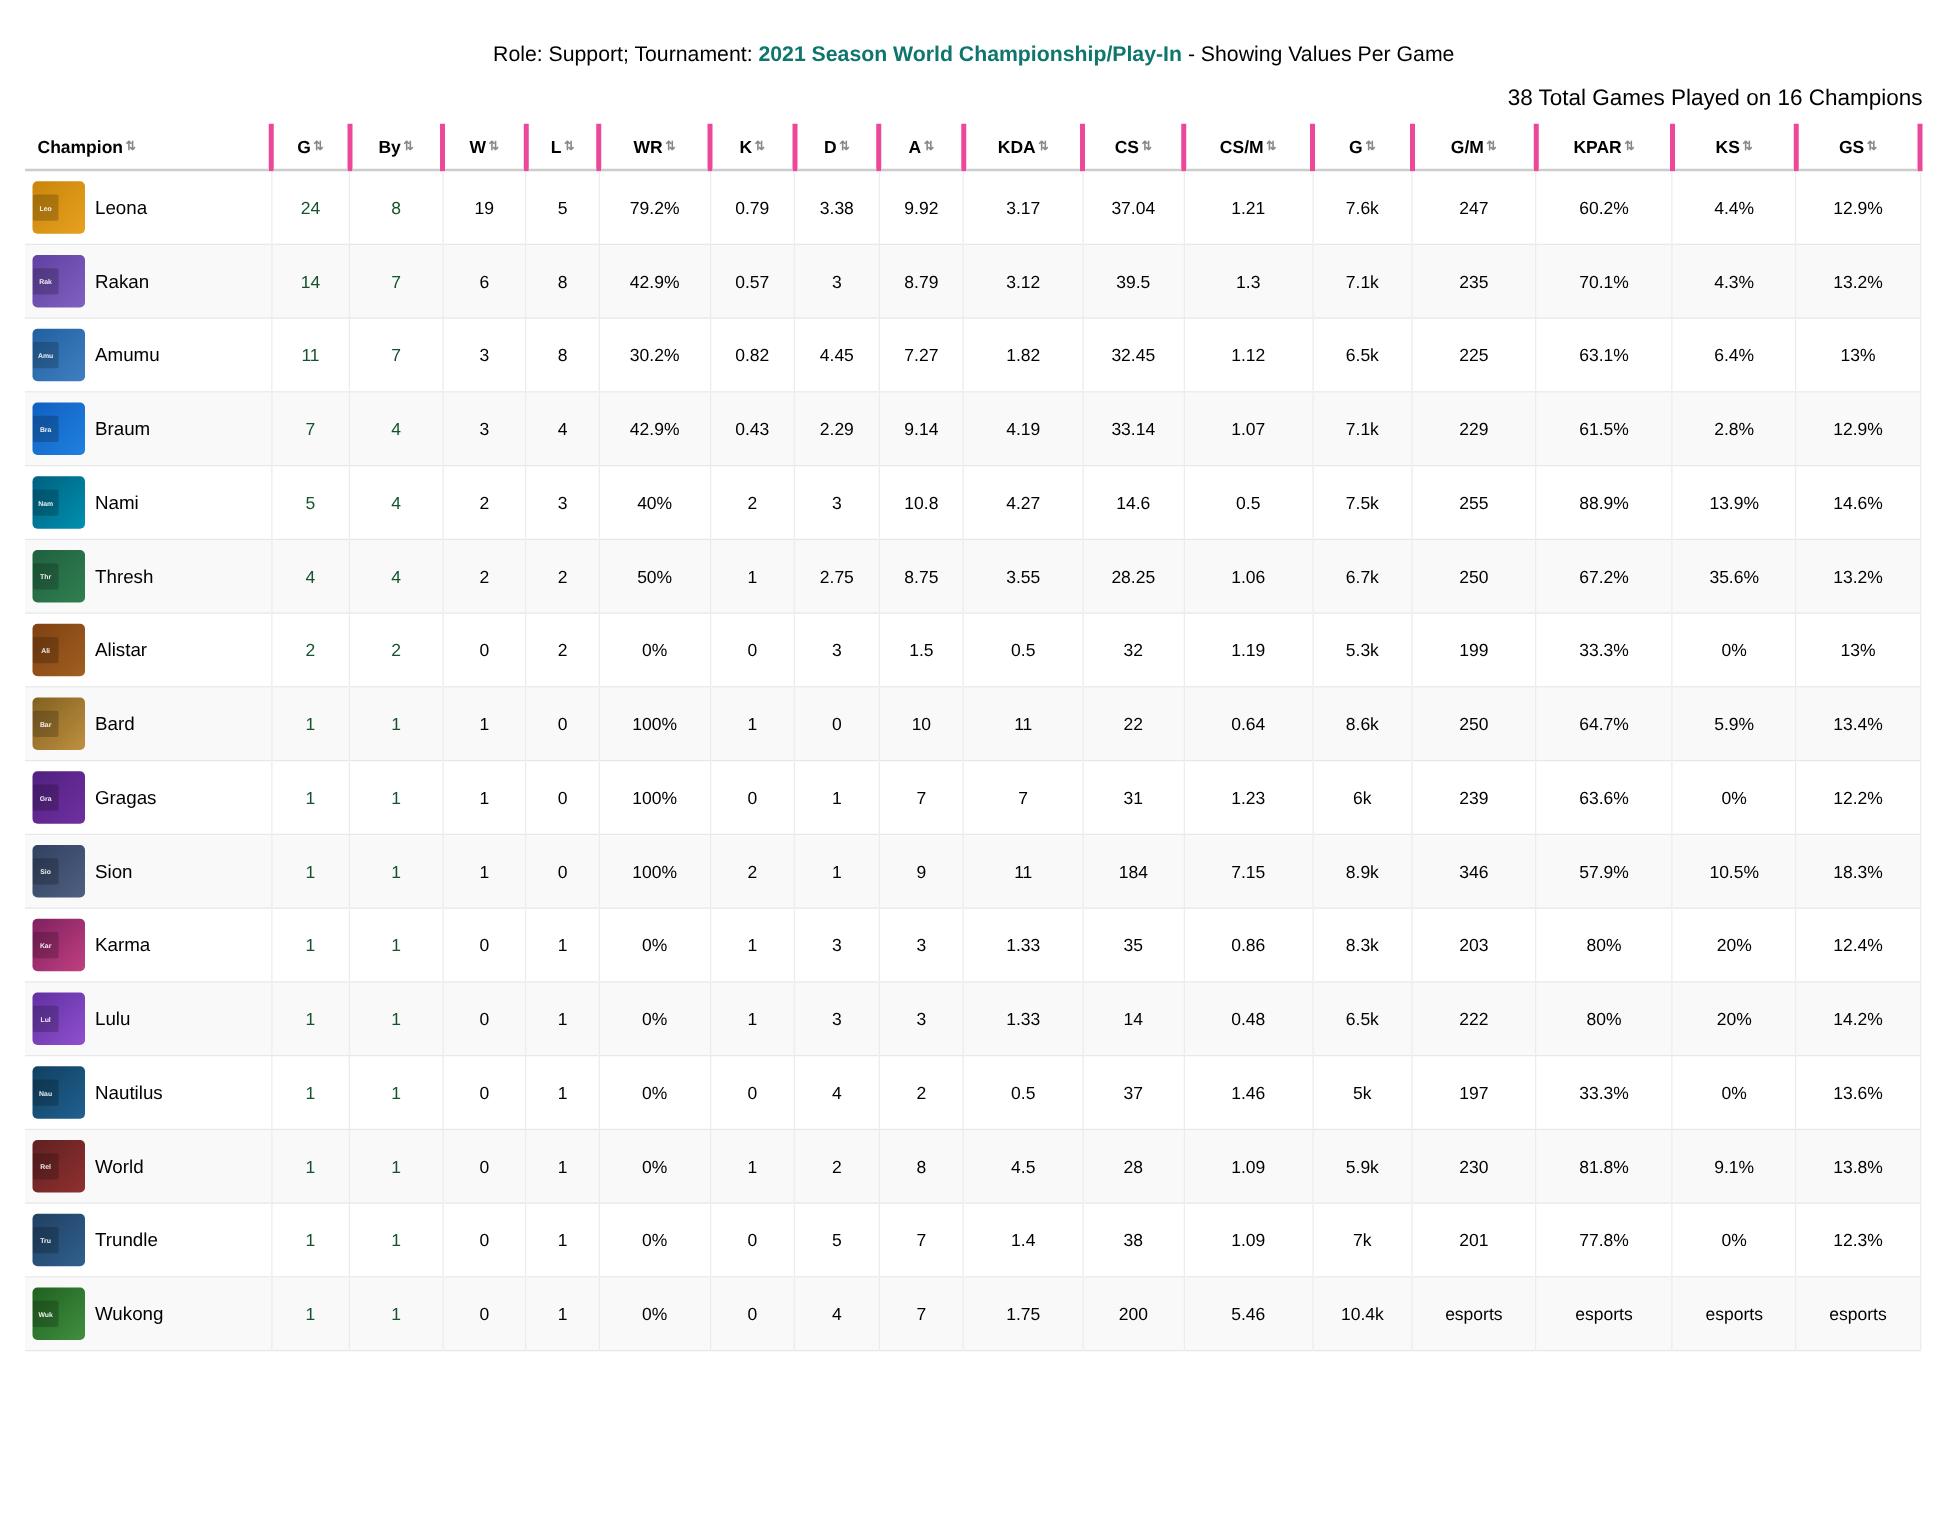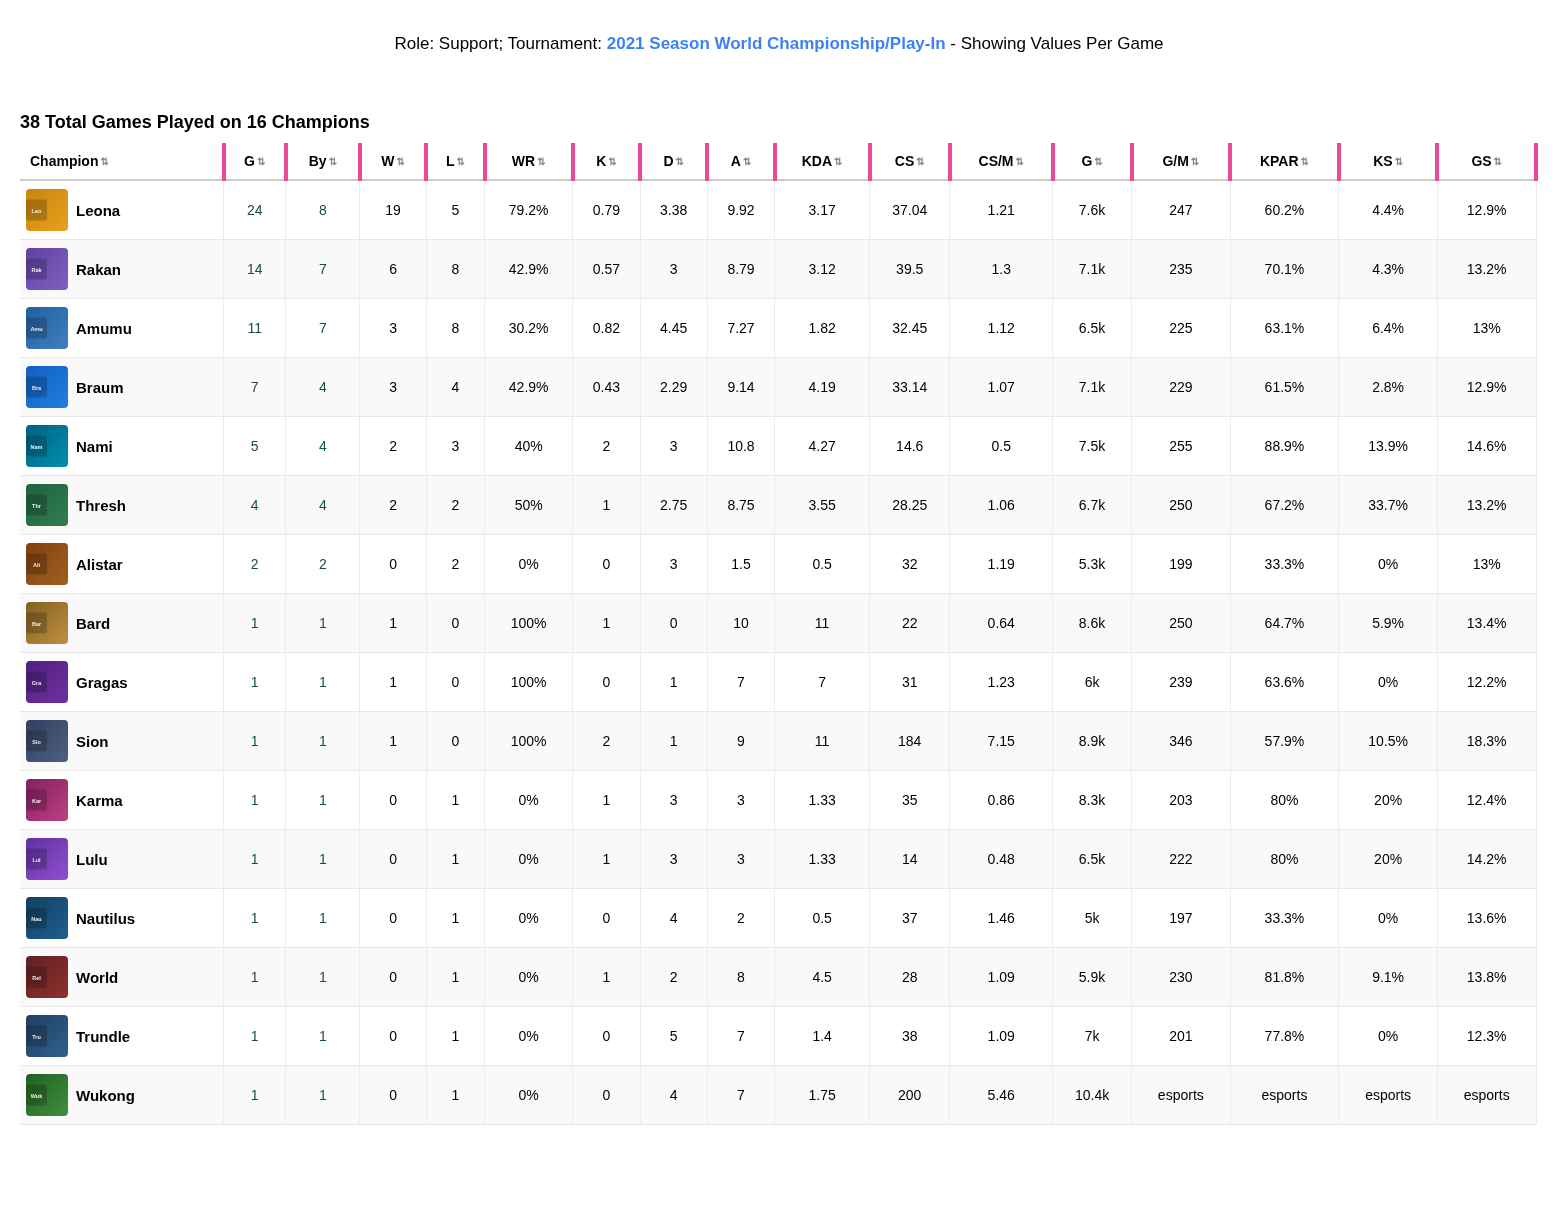--- a/index.html
+++ b/index.html
@@ -14,29 +14,28 @@
       margin: 0 auto;
       background: #fff;
     }
     .title-section {
       text-align: center;
       padding: 14px 10px 8px;
       font-size: 17px;
       font-weight: 400;
     }
     .title-section .highlight {
-      color: #3b82f6;
+      color: #0f766e;
       font-weight: 600;
     }
     .subtitle {
-      text-align: left;
+      text-align: right;
       font-size: 18px;
-      font-weight: 700;
+      font-weight: 400;
       padding: 6px 0 10px;
-      margin-top: 44px;
     }
     table {
       width: 100%;
       border-collapse: collapse;
       font-size: 14.5px;
     }
     thead tr {
       background: #ffffff;
       border-bottom: 2px solid #ccc;
     }
@@ -96,21 +95,21 @@
       flex-shrink: 0;
       display: flex;
       align-items: center;
       justify-content: center;
       font-size: 10px;
       font-weight: bold;
       color: #fff;
       overflow: hidden;
     }
     .champ-name {
-      font-weight: 700;
+      font-weight: 400;
       font-size: 15px;
       color: #000;
     }
     .blue-bold {
       color: #14532d;
       font-weight: 400;
     }
     .watermark {
       font-size: 12px;
       color: #888;
@@ -343,21 +342,21 @@
           <td>50%</td>
           <td>1</td>
           <td>2.75</td>
           <td>8.75</td>
           <td>3.55</td>
           <td>28.25</td>
           <td>1.06</td>
           <td>6.7k</td>
           <td>250</td>
           <td>67.2%</td>
-          <td>33.7%</td>
+          <td>35.6%</td>
           <td>13.2%</td>
         </tr>
         <tr>
           <td>
     <div class="champ-cell">
       <div class="champ-icon icon-alistar">
         <svg width="42" height="42" viewBox="0 0 42 42" xmlns="http://www.w3.org/2000/svg">
           <rect width="42" height="42" rx="4" fill="rgba(0,0,0,0.2)"></rect>
           <text x="21" y="26" text-anchor="middle" font-size="11" font-weight="bold" fill="rgba(255,255,255,0.9)">Ali</text>
         </svg>

